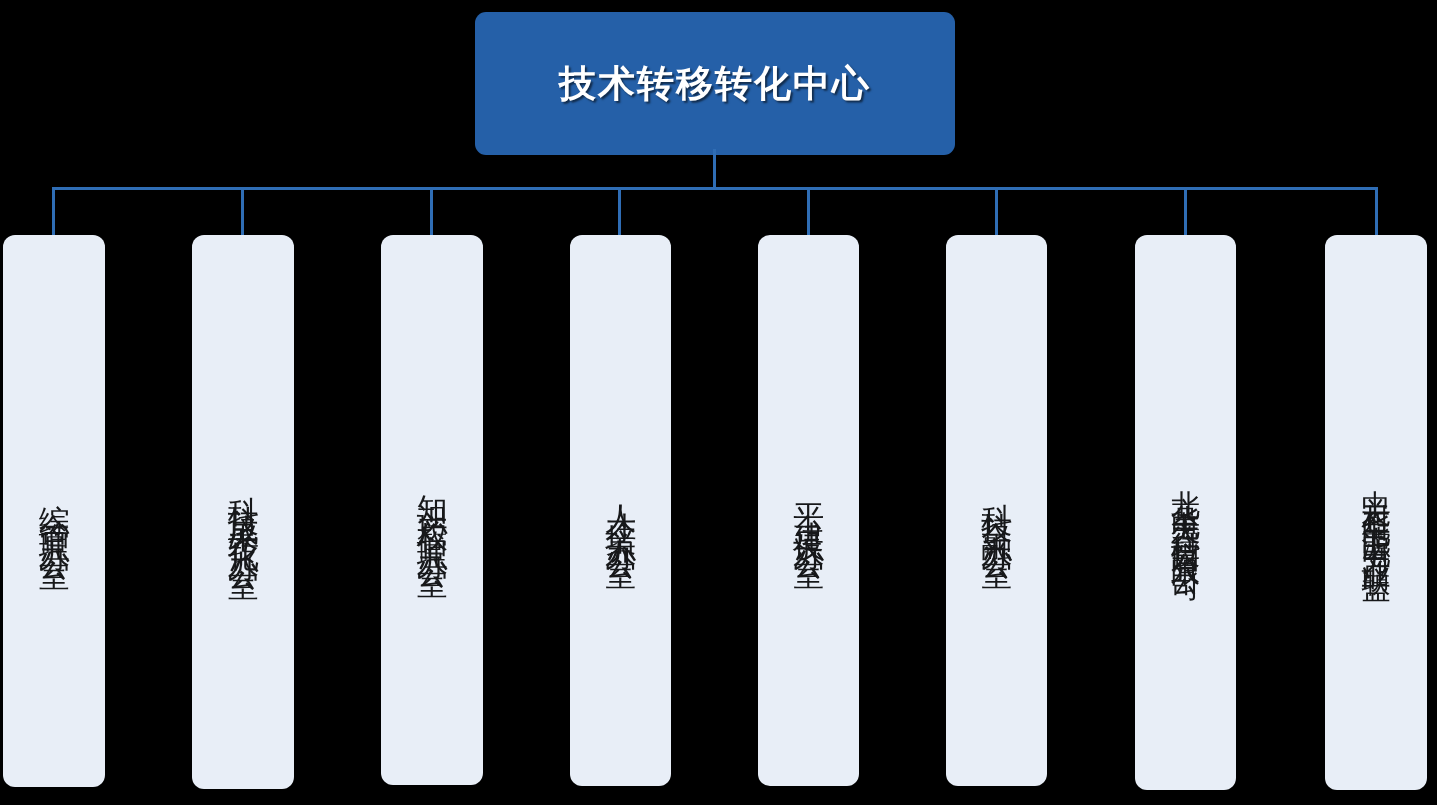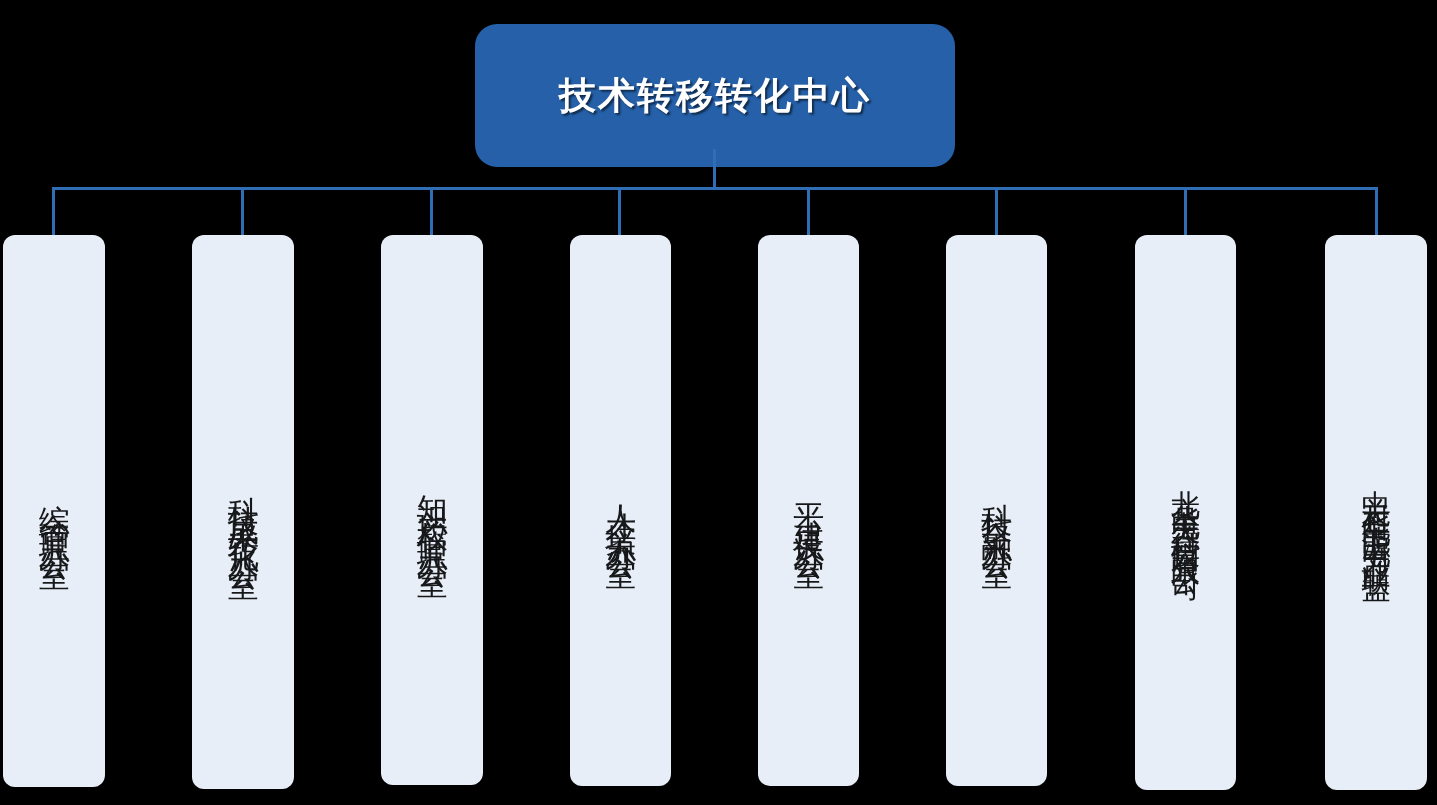--- a/index.html
+++ b/index.html
@@ -14,25 +14,25 @@
     height: 805px;
     background: #000000;
     overflow: hidden;
     font-family: "Liberation Sans", "DejaVu Sans", sans-serif;
   }
 
   
   #root-node {
     position: absolute;
     left: 475px;
-    top: 24px;
+    top: 12px;
     width: 480px;
     height: 143px;
     background: #2560a8;
-    border-radius: 22px;
+    border-radius: 11px;
     display: flex;
     align-items: center;
     justify-content: center;
     box-sizing: border-box;
   }
   #root-title {
     color: #ffffff;
     font-size: 37px;
     font-weight: bold;
     letter-spacing: 2px;

